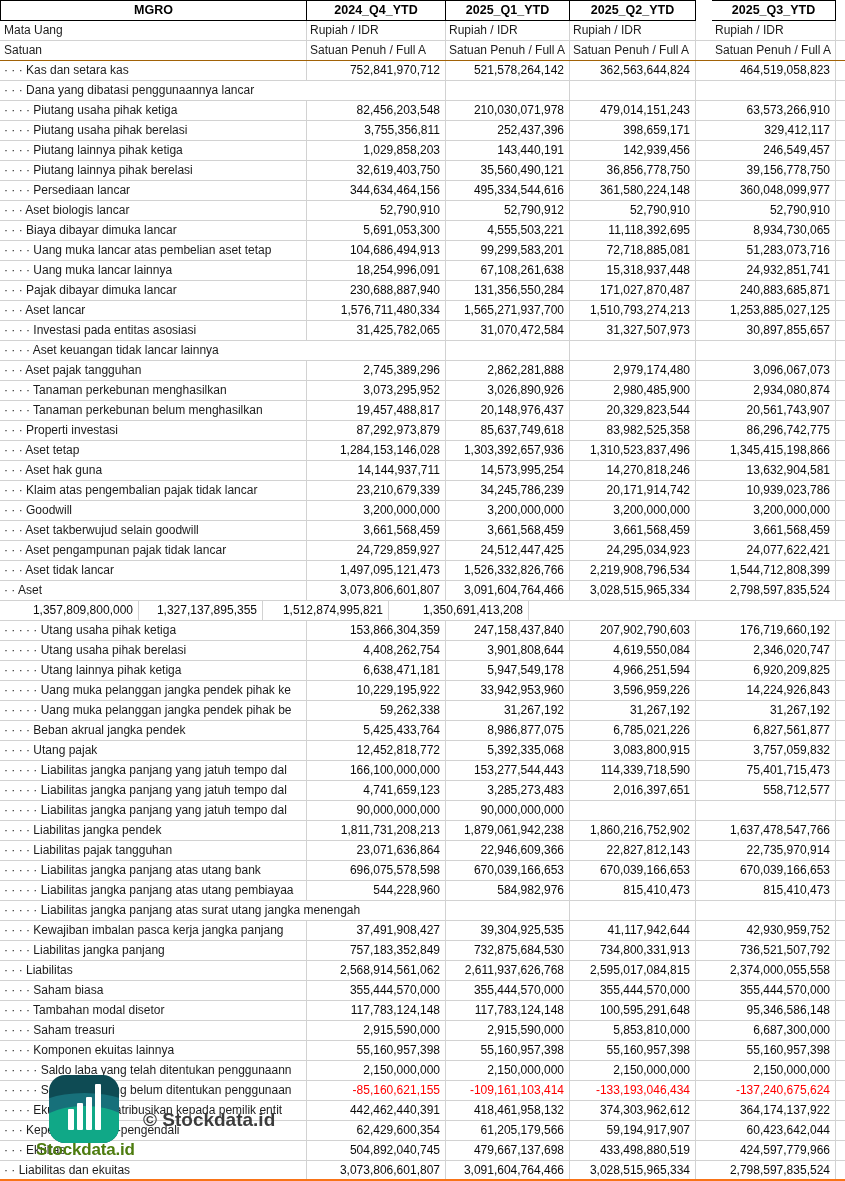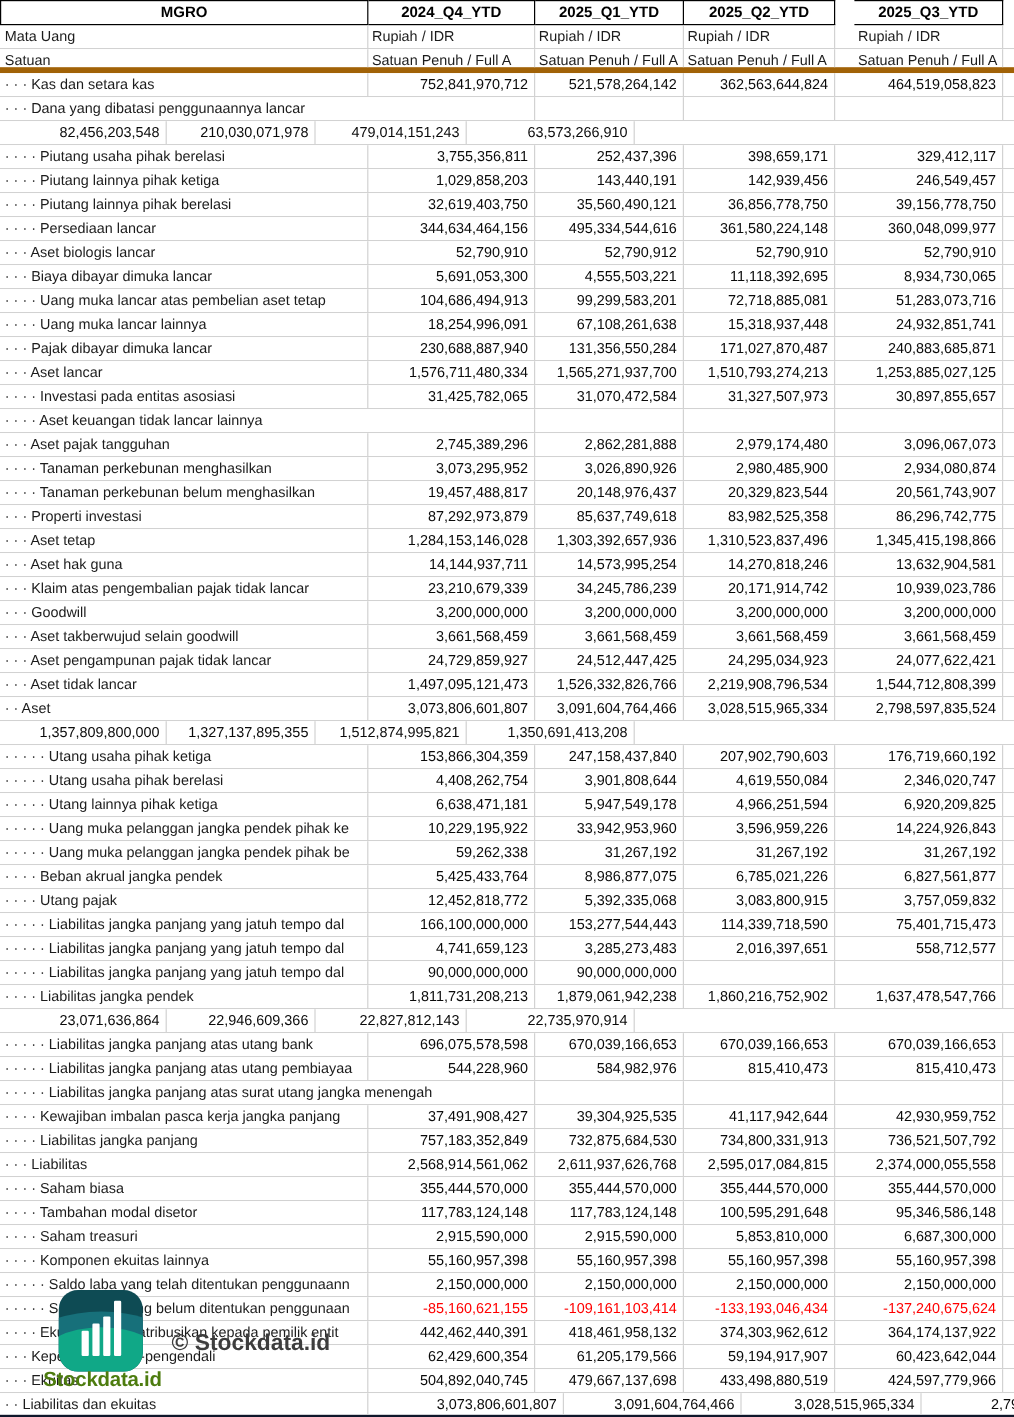--- a/index.html
+++ b/index.html
@@ -20,24 +20,24 @@
   .row.hdr { height:21px; border-bottom:none; }
   .row.hdr .cell { border-top:1px solid #000; border-bottom:1px solid #000; border-right:1px solid #000;
                    font-weight:bold; font-size:12.5px; text-align:center; color:#000;
                    line-height:19px; padding:0; }
   .row.hdr .c-label { border-left:1px solid #000; }
   .row.hdr .c-fill { border:none; }
 
   
   .row.meta .c-v1,.row.meta .c-v2,.row.meta .c-v3,.row.meta .c-v4 {
       text-align:left; padding-left:3px; padding-right:0; color:#1c1c1c; }
-  .row.meta-last { border-bottom:5px solid #a16207; }
+  .row.meta-last { border-bottom:1px solid #a16207; }
   .row.meta .c-v4 { overflow:visible; }
 
-  .row.total-last { border-bottom:2px solid #0f172a;gap:24px; }
+  .row.total-last { border-bottom:2px solid #f97316; }
   .row.neg .c-v1,.row.neg .c-v2,.row.neg .c-v3,.row.neg .c-v4 { color:#ff0000; }
   .row.spill .c-label { overflow:visible; border-right:none; }
 
   
   .watermark { position:absolute; left:16px; top:0; width:845px; height:1181px; pointer-events:none; }
   .wm-logo { position:absolute; left:33px; top:1075px; width:70px; height:68px;
              border-radius:16px; overflow:hidden; background:#0E4B54; }
   .wm-lens { position:absolute; width:150%; height:58%; left:-25%; top:27%;
              border-radius:50%; background:#17707A; }
   .wm-leaf { position:absolute; width:150%; height:82%; left:-25%; top:46%;
@@ -94,20 +94,21 @@
       </div>
       <div class="row spill">
         <div class="cell c-label">· · · Dana yang dibatasi penggunaannya lancar</div>
         <div class="cell c-v1"></div>
         <div class="cell c-v2"></div>
         <div class="cell c-v3"></div>
         <div class="cell c-v4"></div>
         <div class="cell c-fill"></div>
       </div>
       <div class="row">
+        <div class="cell c-label">· · · · Piutang usaha pihak ketiga</div>
         <div class="cell c-v1">82,456,203,548</div>
         <div class="cell c-v2">210,030,071,978</div>
         <div class="cell c-v3">479,014,151,243</div>
         <div class="cell c-v4">63,573,266,910</div>
         <div class="cell c-fill"></div>
       </div>
       <div class="row">
         <div class="cell c-label">· · · · Piutang usaha pihak berelasi</div>
         <div class="cell c-v1">3,755,356,811</div>
         <div class="cell c-v2">252,437,396</div>
@@ -388,20 +389,21 @@
       </div>
       <div class="row">
         <div class="cell c-label">· · · · Liabilitas jangka pendek</div>
         <div class="cell c-v1">1,811,731,208,213</div>
         <div class="cell c-v2">1,879,061,942,238</div>
         <div class="cell c-v3">1,860,216,752,902</div>
         <div class="cell c-v4">1,637,478,547,766</div>
         <div class="cell c-fill"></div>
       </div>
       <div class="row">
+        <div class="cell c-label">· · · · Liabilitas pajak tangguhan</div>
         <div class="cell c-v1">23,071,636,864</div>
         <div class="cell c-v2">22,946,609,366</div>
         <div class="cell c-v3">22,827,812,143</div>
         <div class="cell c-v4">22,735,970,914</div>
         <div class="cell c-fill"></div>
       </div>
       <div class="row">
         <div class="cell c-label">· · · · · Liabilitas jangka panjang atas utang bank</div>
         <div class="cell c-v1">696,075,578,598</div>
         <div class="cell c-v2">670,039,166,653</div>

